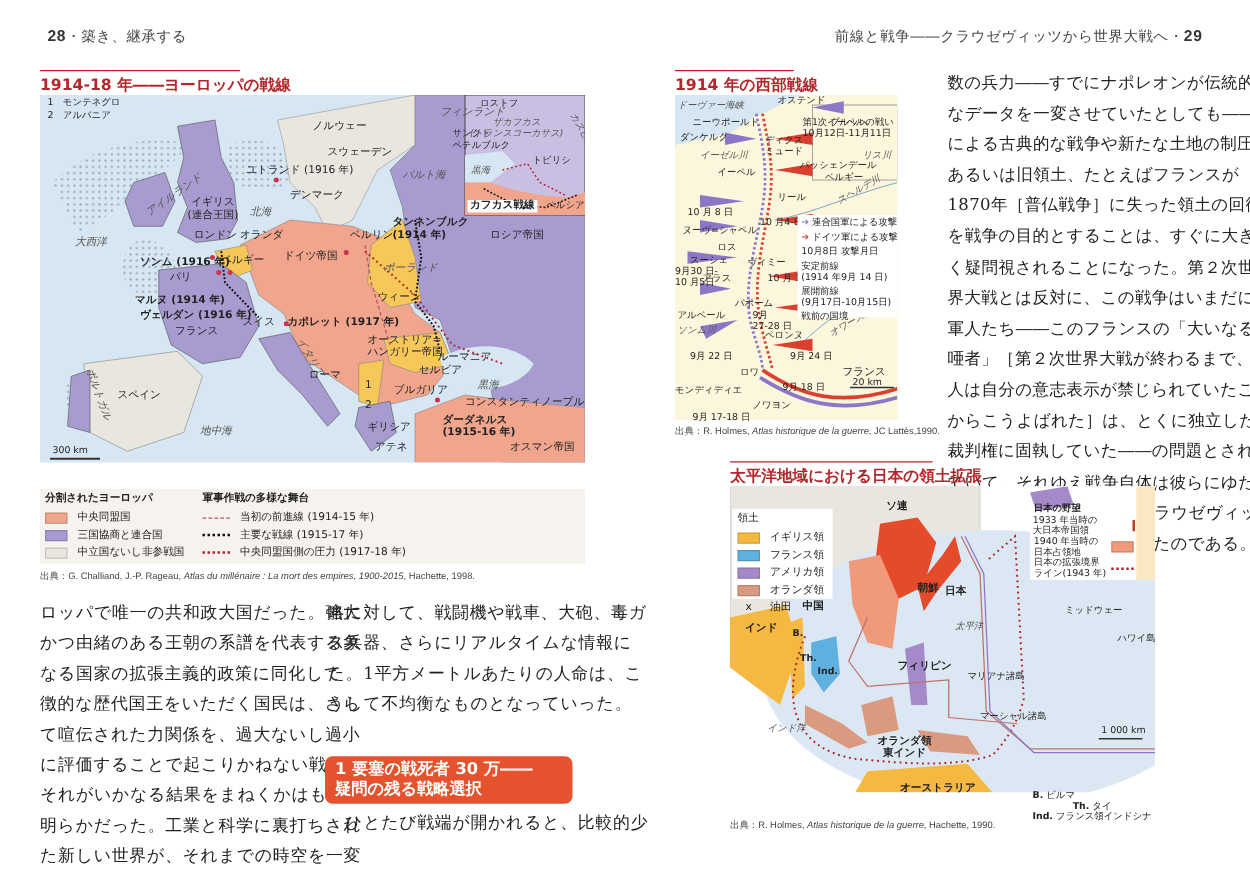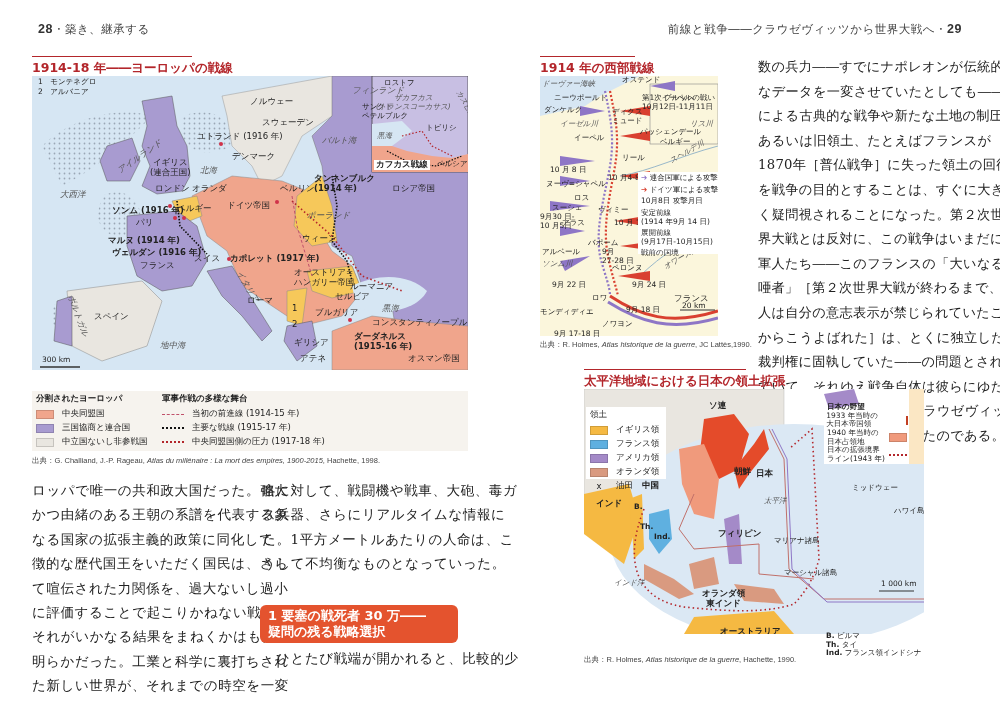--- a/index.html
+++ b/index.html
@@ -445,17 +445,17 @@
   <div class="lbl sm" style="left:200px; top:180px;">マーシャル諸島</div>
   <div class="lbl it sm" style="left:30px; top:190px;">インド洋</div>
   <div class="lbl b" style="left:118px; top:200px; white-space:pre; text-align:center;">オランダ領
 東インド</div>
   <div class="lbl b" style="left:136px; top:238px;">オーストラリア</div>
   <div class="lbl sm" style="left:297px; top:191px;">1 000 km</div>
 </div>
 
 <div style="position:absolute; left:826px; top:632px;">
   <div class="lbl sm" style="position:static;"><b>B.</b> <span>ビルマ</span></div>
-  <div class="lbl sm" style="position:static;"><b>Th.</b> <span>タイ</span></div>
+  <div class="lbl sm" style="position:static;text-align:center;"><b>Th.</b> <span>タイ</span></div>
   <div class="lbl sm" style="position:static;"><b>Ind.</b> <span>フランス領インドシナ</span></div>
 </div>
 
 <div class="source" style="left:584px; top:655px;"><span>出典：R. Holmes, </span><i>Atlas historique de la guerre</i><span>, Hachette, 1990.</span></div>
 
 </body></html>

